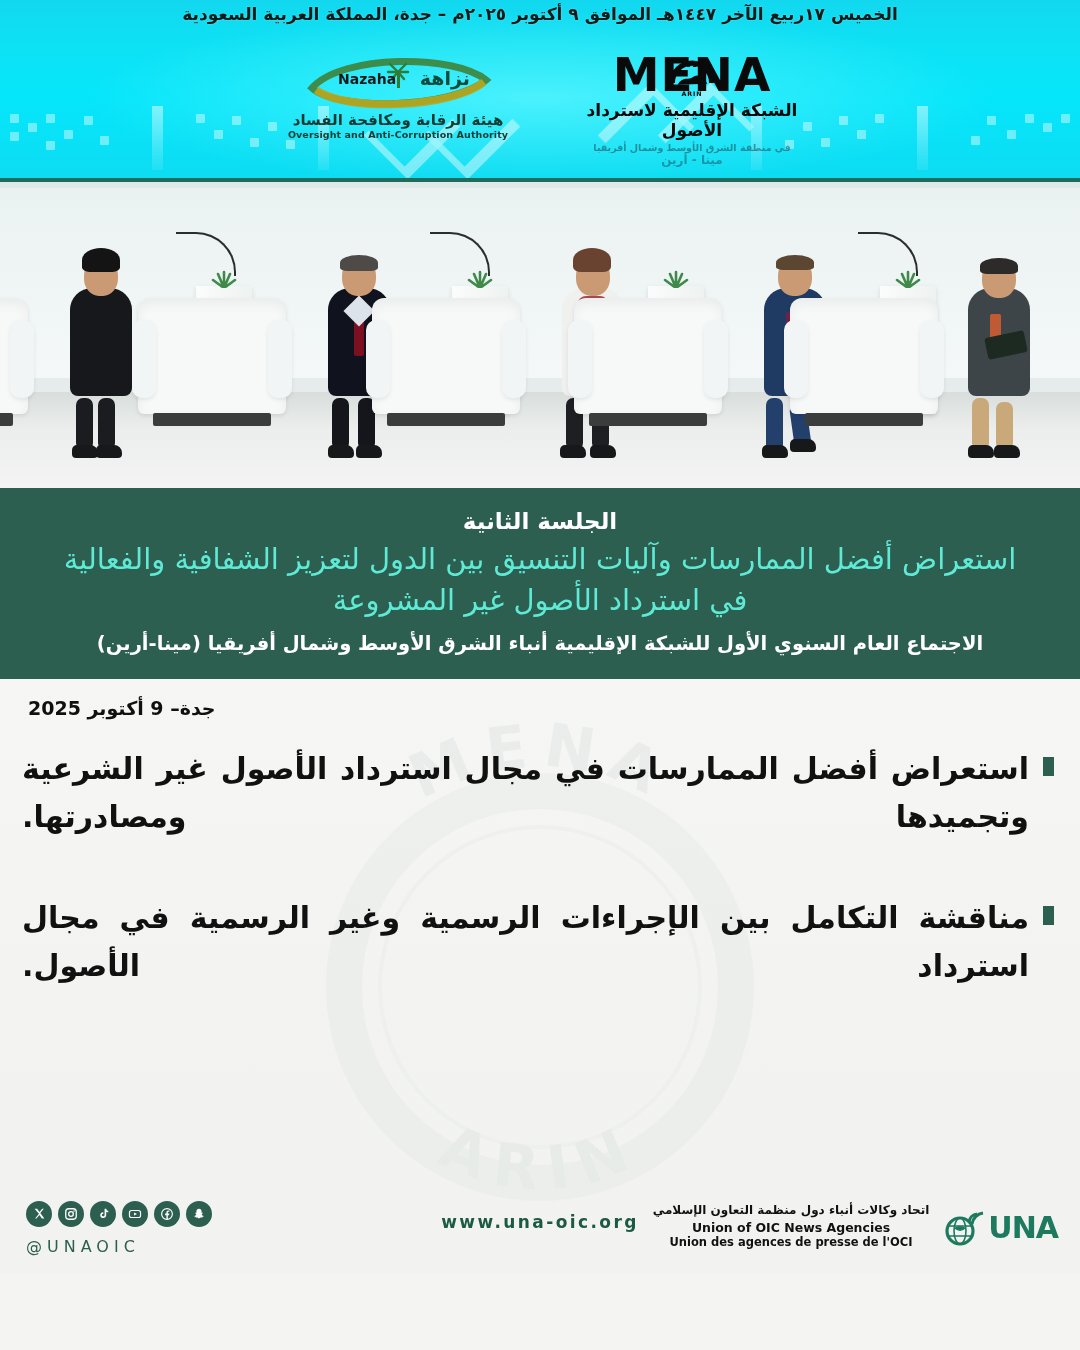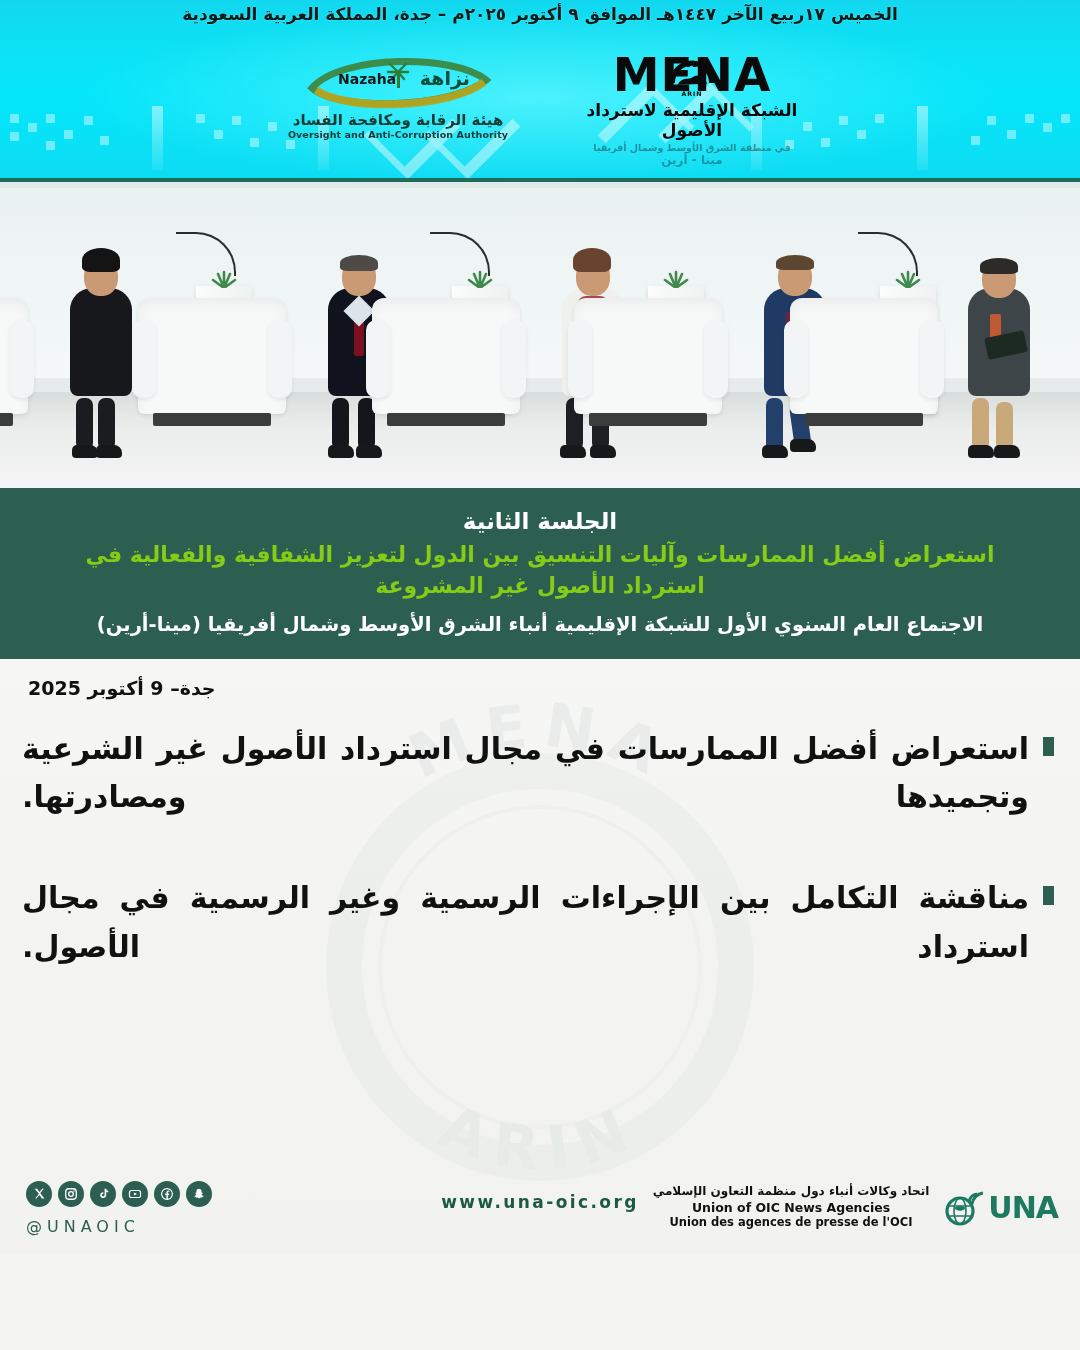--- a/index.html
+++ b/index.html
@@ -244,23 +244,23 @@
     z-index: 3;
   }
   .session-label {
     color: #ffffff;
     font-size: 23px;
     font-weight: 800;
     line-height: 1.35;
     margin-bottom: 2px;
   }
   .session-title {
-    color: #84cc16;
-    font-size: 22px;
-    font-weight: 700;
+    color: #5eead4;
+    font-size: 29px;
+    font-weight: 400;
     line-height: 1.42;
     letter-spacing: -.2px;
   }
   .session-sub {
     color: #ffffff;
     font-size: 19.5px;
     font-weight: 800;
     line-height: 1.5;
     margin-top: 8px;
   }

